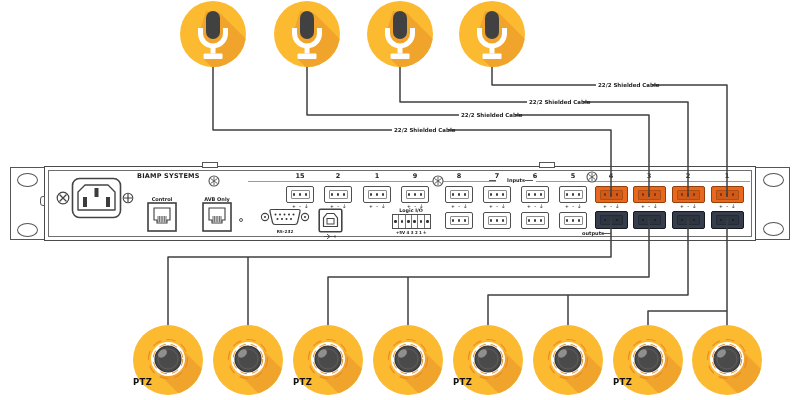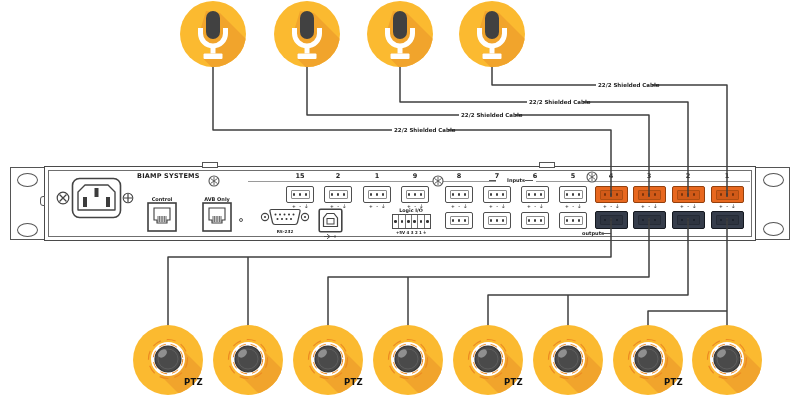--- a/index.html
+++ b/index.html
@@ -39,21 +39,21 @@
   .logic .cell{flex:1;border-right:1px solid #777;display:flex;align-items:center;justify-content:center;}
   .logic .cell:last-child{border-right:none;}
   .logic .cell i{width:2.5px;height:2.5px;background:#333;border-radius:50%;}
   
   .wires{position:absolute;left:0;top:0;z-index:3;pointer-events:none;}
   .clabel{position:absolute;width:52px;height:7px;line-height:7px;padding:0 2px;background:#fff;text-align:center;
           font:bold 5.5px "DejaVu Sans",sans-serif;color:#1d1d1d;z-index:4;white-space:nowrap;}
   
   .mic{position:absolute;top:1px;width:66px;height:66px;z-index:5;}
   .cam{position:absolute;top:325px;width:70px;height:70px;z-index:5;}
-  .ptz{position:absolute;left:0;top:52px;width:70px;text-align:right;font:800 8.5px "DejaVu Sans",sans-serif;color:#111;letter-spacing:.3px;}
+  .ptz{position:absolute;left:0;top:52px;width:70px;text-align:left;font:800 8.5px "DejaVu Sans",sans-serif;color:#111;letter-spacing:.3px;}
 </style>
 </head>
 <body>
 
 <div id="stage">
 
   <svg width="0" height="0" style="position:absolute" aria-hidden="true">
     <defs>
       <clipPath id="micClip">
           <circle cx="33" cy="33" r="33"></circle>

